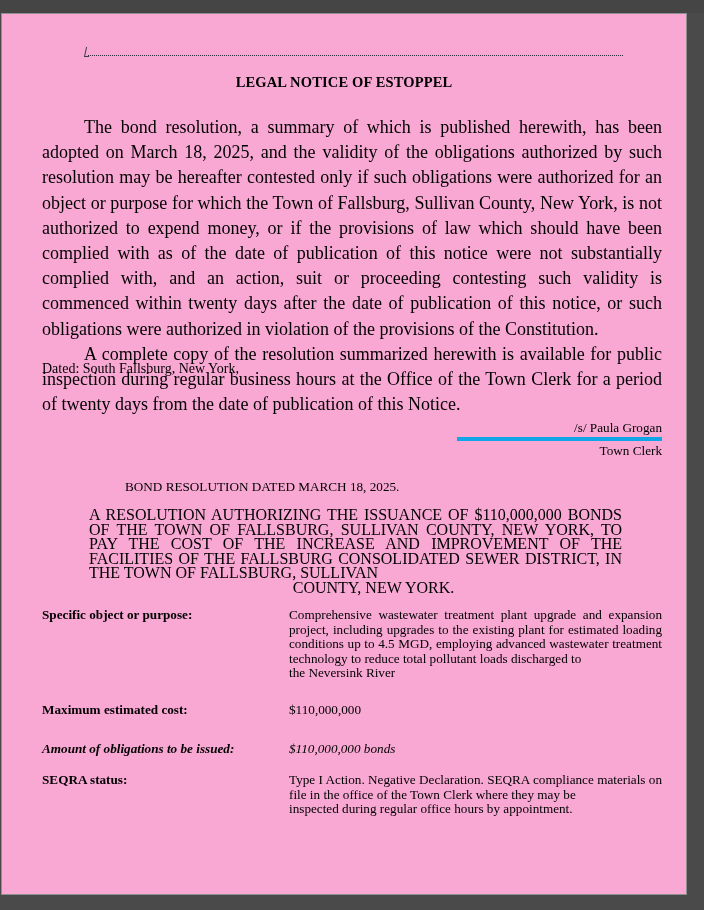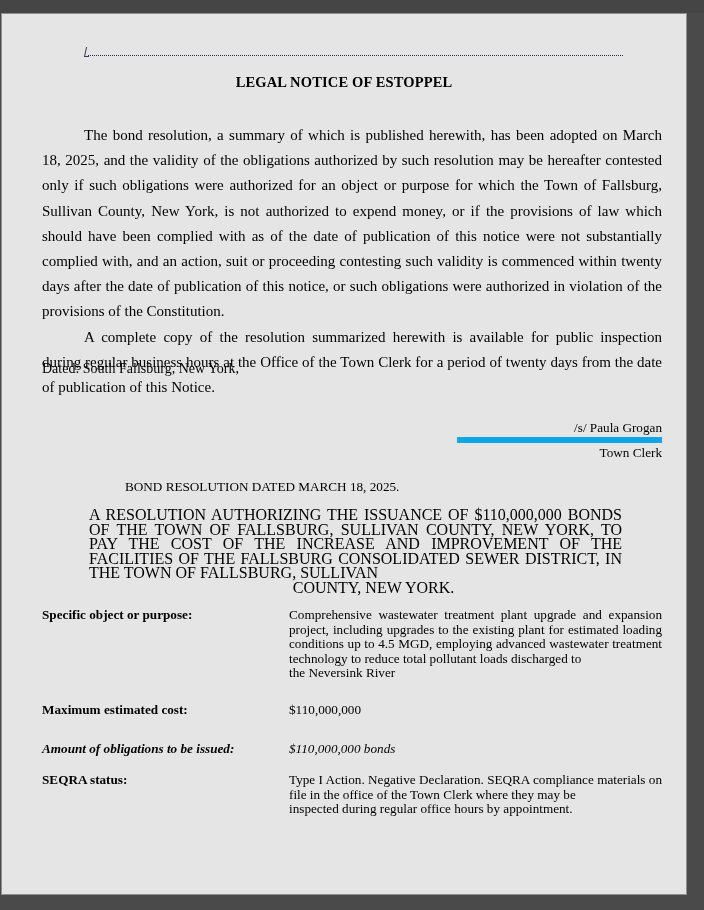--- a/index.html
+++ b/index.html
@@ -25,21 +25,21 @@
     background: #454545;
   }
 
   
   .page {
     position: absolute;
     top: 13px;
     left: 1px;
     width: 686px;
     height: 882px;
-    background: #e5e5e5;
+    background: #f9a8d4;
     border: 1px solid #8f8f8f;
     box-sizing: border-box;
     overflow: hidden;
   }
 
   .page-inner {
     position: relative;
     width: 100%;
     height: 100%;
   }
@@ -81,23 +81,23 @@
     font-size: 14.5px;
     font-weight: bold;
     letter-spacing: 0.15px;
     color: #000;
   }
 
   
   .body-block {
     position: absolute;
     left: 40px;
-    top: 109px;
+    top: 101px;
     width: 620px;
-    font-size: 15px;
+    font-size: 18px;
     color: #000;
   }
   .body-para {
     text-align: justify;
     text-justify: inter-word;
     line-height: 25.2px;
     margin: 0;
   }
   .body-para.indented {
     text-indent: 42px;
@@ -125,21 +125,21 @@
     position: absolute;
     left: 455px;
     top: 405px;
     width: 205px;
     text-align: right;
     font-size: 13.2px;
     color: #000;
   }
   .signature-name {
     display: block;
-    border-bottom: 6px solid #0ea5e9;
+    border-bottom: 4px solid #0ea5e9;
     padding-bottom: 1px;
     line-height: 17px;
   }
   .signature-title {
     display: block;
     line-height: 17px;
     padding-top: 1px;
   }
 
   

